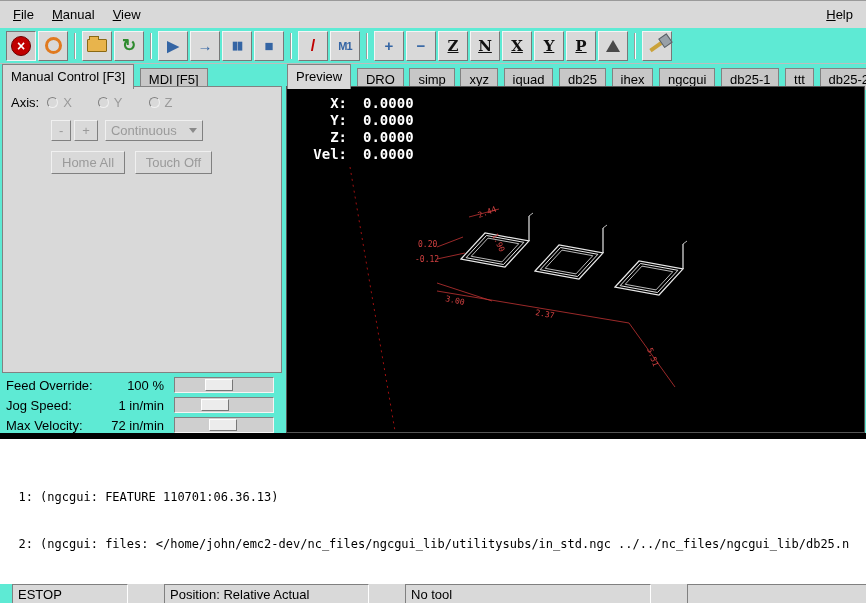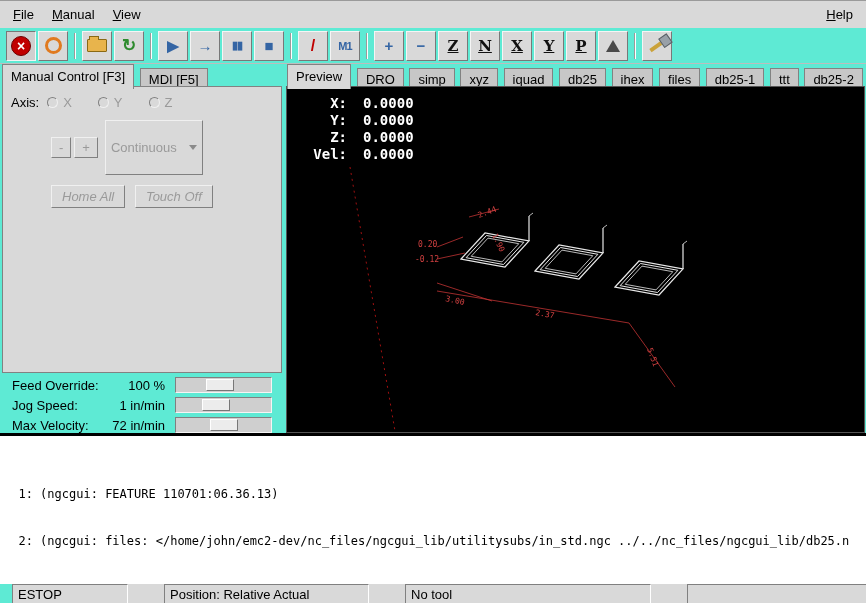--- a/index.html
+++ b/index.html
@@ -53,49 +53,49 @@
     border:1px solid #828282; background:#d9d9d9; padding:8px; }
   .axis-row { display:flex; align-items:center; margin-bottom:10px; }
   .axis-label { margin-right:8px; }
   .radio-item { display:flex; align-items:center; margin-right:26px; color:#9a9a9a; }
   .radio-circle { width:11px; height:11px; border-radius:50%; background:#d9d9d9;
     border:1px solid; border-color:#808080 #f0f0f0 #f0f0f0 #808080; margin-right:5px; }
   .sbtn { display:inline-block; border:1px solid; border-color:#f0f0f0 #808080 #808080 #f0f0f0;
     background:#d9d9d9; color:#9a9a9a; padding:2px 7px; margin-right:3px; text-align:center; }
   .jog-row { margin:0 0 10px 40px; display:flex; align-items:center; }
   .dropdown { display:inline-flex; align-items:center; border:1px solid; border-color:#f0f0f0 #808080 #808080 #f0f0f0;
-    background:#d9d9d9; color:#9a9a9a; padding:19px 5px; margin-left:4px; }
+    background:#d9d9d9; color:#9a9a9a; padding:2px 5px; margin-left:4px; }
   .dd-arrow { width:0; height:0; border-left:4px solid transparent; border-right:4px solid transparent;
     border-top:5px solid #8a8a8a; margin-left:12px; }
-  .home-row { margin-left:40px;font-style:italic; }
+  .home-row { margin-left:40px; }
   .home-row .sbtn { padding:3px 10px; margin-right:6px; }
 
   .sliders { position:absolute; left:0; top:311px; width:284px; }
-  .slider-row { display:flex; align-items:center; height:20px; padding:0 12px; }
+  .slider-row { display:flex; align-items:center; height:20px; padding:0 6px; }
   .slider-label { width:94px; }
   .slider-value { width:64px; text-align:right; margin-right:10px; }
   .trough { position:relative; width:100px; height:16px; background:#cfcfcf;
     border:1px solid; border-color:#808080 #f5f5f5 #f5f5f5 #808080; }
   .handle { position:absolute; top:1px; width:28px; height:12px; background:#ececec;
     border:1px solid; border-color:#ffffff #777 #777 #ffffff; }
 
   
   .right-col { position:absolute; left:285px; top:0; width:581px; height:369px; }
   .right-tabs { position:absolute; left:2px; top:0; height:23px; width:579px; white-space:nowrap; }
   .canvas { position:absolute; left:1px; top:22px; width:579px; height:347px; background:#000; border:1px solid #555; }
   .readout { position:absolute; left:14px; top:8px; font-family:"DejaVu Sans Mono", monospace;
     font-size:14px; font-weight:bold; color:#fff; line-height:17px; }
   .ro-row { display:flex; }
   .ro-label { width:46px; text-align:right; }
   .ro-val { margin-left:16px; }
   .preview-svg { position:absolute; left:0; top:0; }
 
   
   .gcode { position:absolute; left:0; top:432px; width:866px; height:151px; background:#ffffff;
-    border-top:3px solid #000000; font-family:"DejaVu Sans Mono", monospace; font-size:12px;
+    border-top:6px solid #000000; font-family:"DejaVu Sans Mono", monospace; font-size:12px;
     line-height:15.5px; padding:20px 0 0 4px; white-space:pre; overflow:hidden; color:#000; }
 
   
   .statusbar { position:absolute; left:12px; top:583px; width:866px; height:20px; display:flex; background:#d9d9d9;gap:36px; }
   .sb-cell { height:20px; border:1px solid; border-color:#808080 #ffffff #ffffff #808080; padding:2px 5px; overflow:hidden; }
   .sb-estop { width:116px; }
   .sb-tool { width:246px; }
   .sb-pos { width:205px; }
   .sb-fill { flex:1; border:1px solid; border-color:#808080 #ffffff #ffffff #808080; }
 
@@ -243,21 +243,21 @@
 
     <div class="right-col">
       <div class="right-tabs">
         <span class="tab active">Preview</span>
         <span class="tab">DRO</span>
         <span class="tab">simp</span>
         <span class="tab">xyz</span>
         <span class="tab">iquad</span>
         <span class="tab">db25</span>
         <span class="tab">ihex</span>
-        <span class="tab">files</span>
+        <span class="tab">ngcgui</span>
         <span class="tab">db25-1</span>
         <span class="tab">ttt</span>
         <span class="tab">db25-2</span>
       </div>
 
       <div class="canvas">
         <div class="readout">
           <div class="ro-row">
             <span class="ro-label">X:</span>
             <span class="ro-val">0.0000</span>

